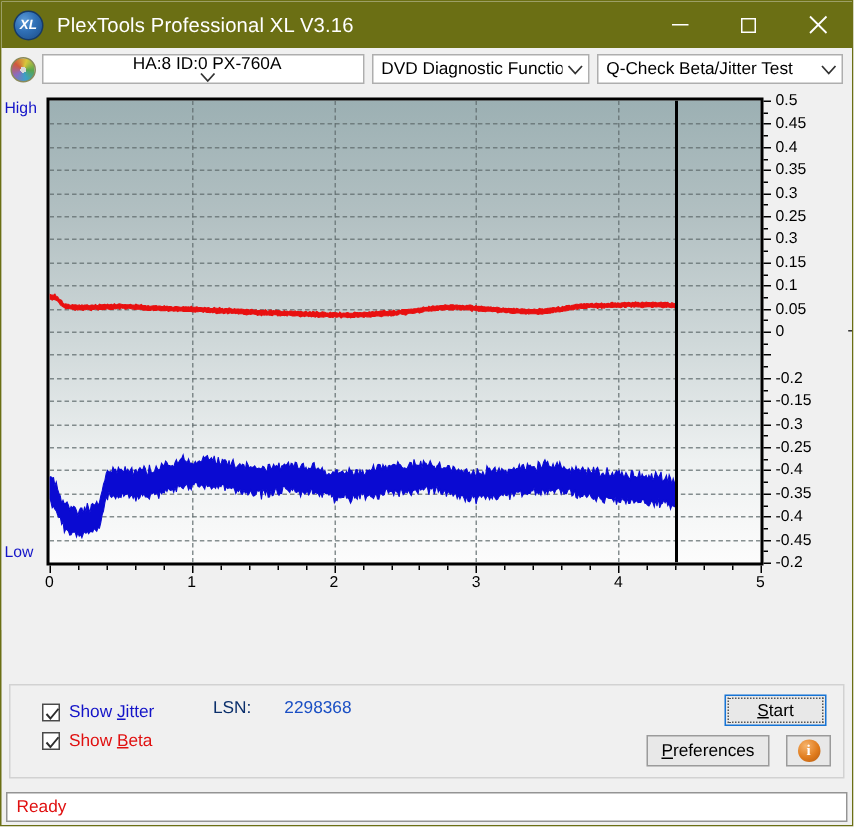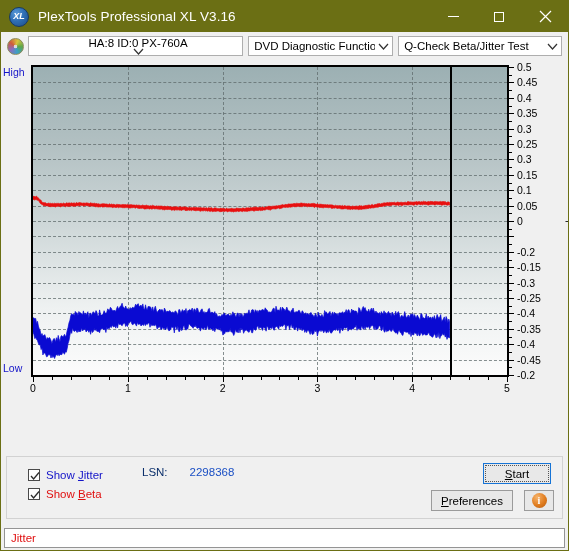--- a/index.html
+++ b/index.html
@@ -592,16 +592,16 @@
     <div class="prefs-btn">
       <span><u>P</u>references</span>
     </div>
 
     <div class="info-btn">
       <span class="info-circle">i</span>
     </div>
   </div>
 
   <div class="statusbar">
-    <span>Jitter</span>
+    <span>Ready</span>
   </div>
 
 </div>
 
 </body></html>

